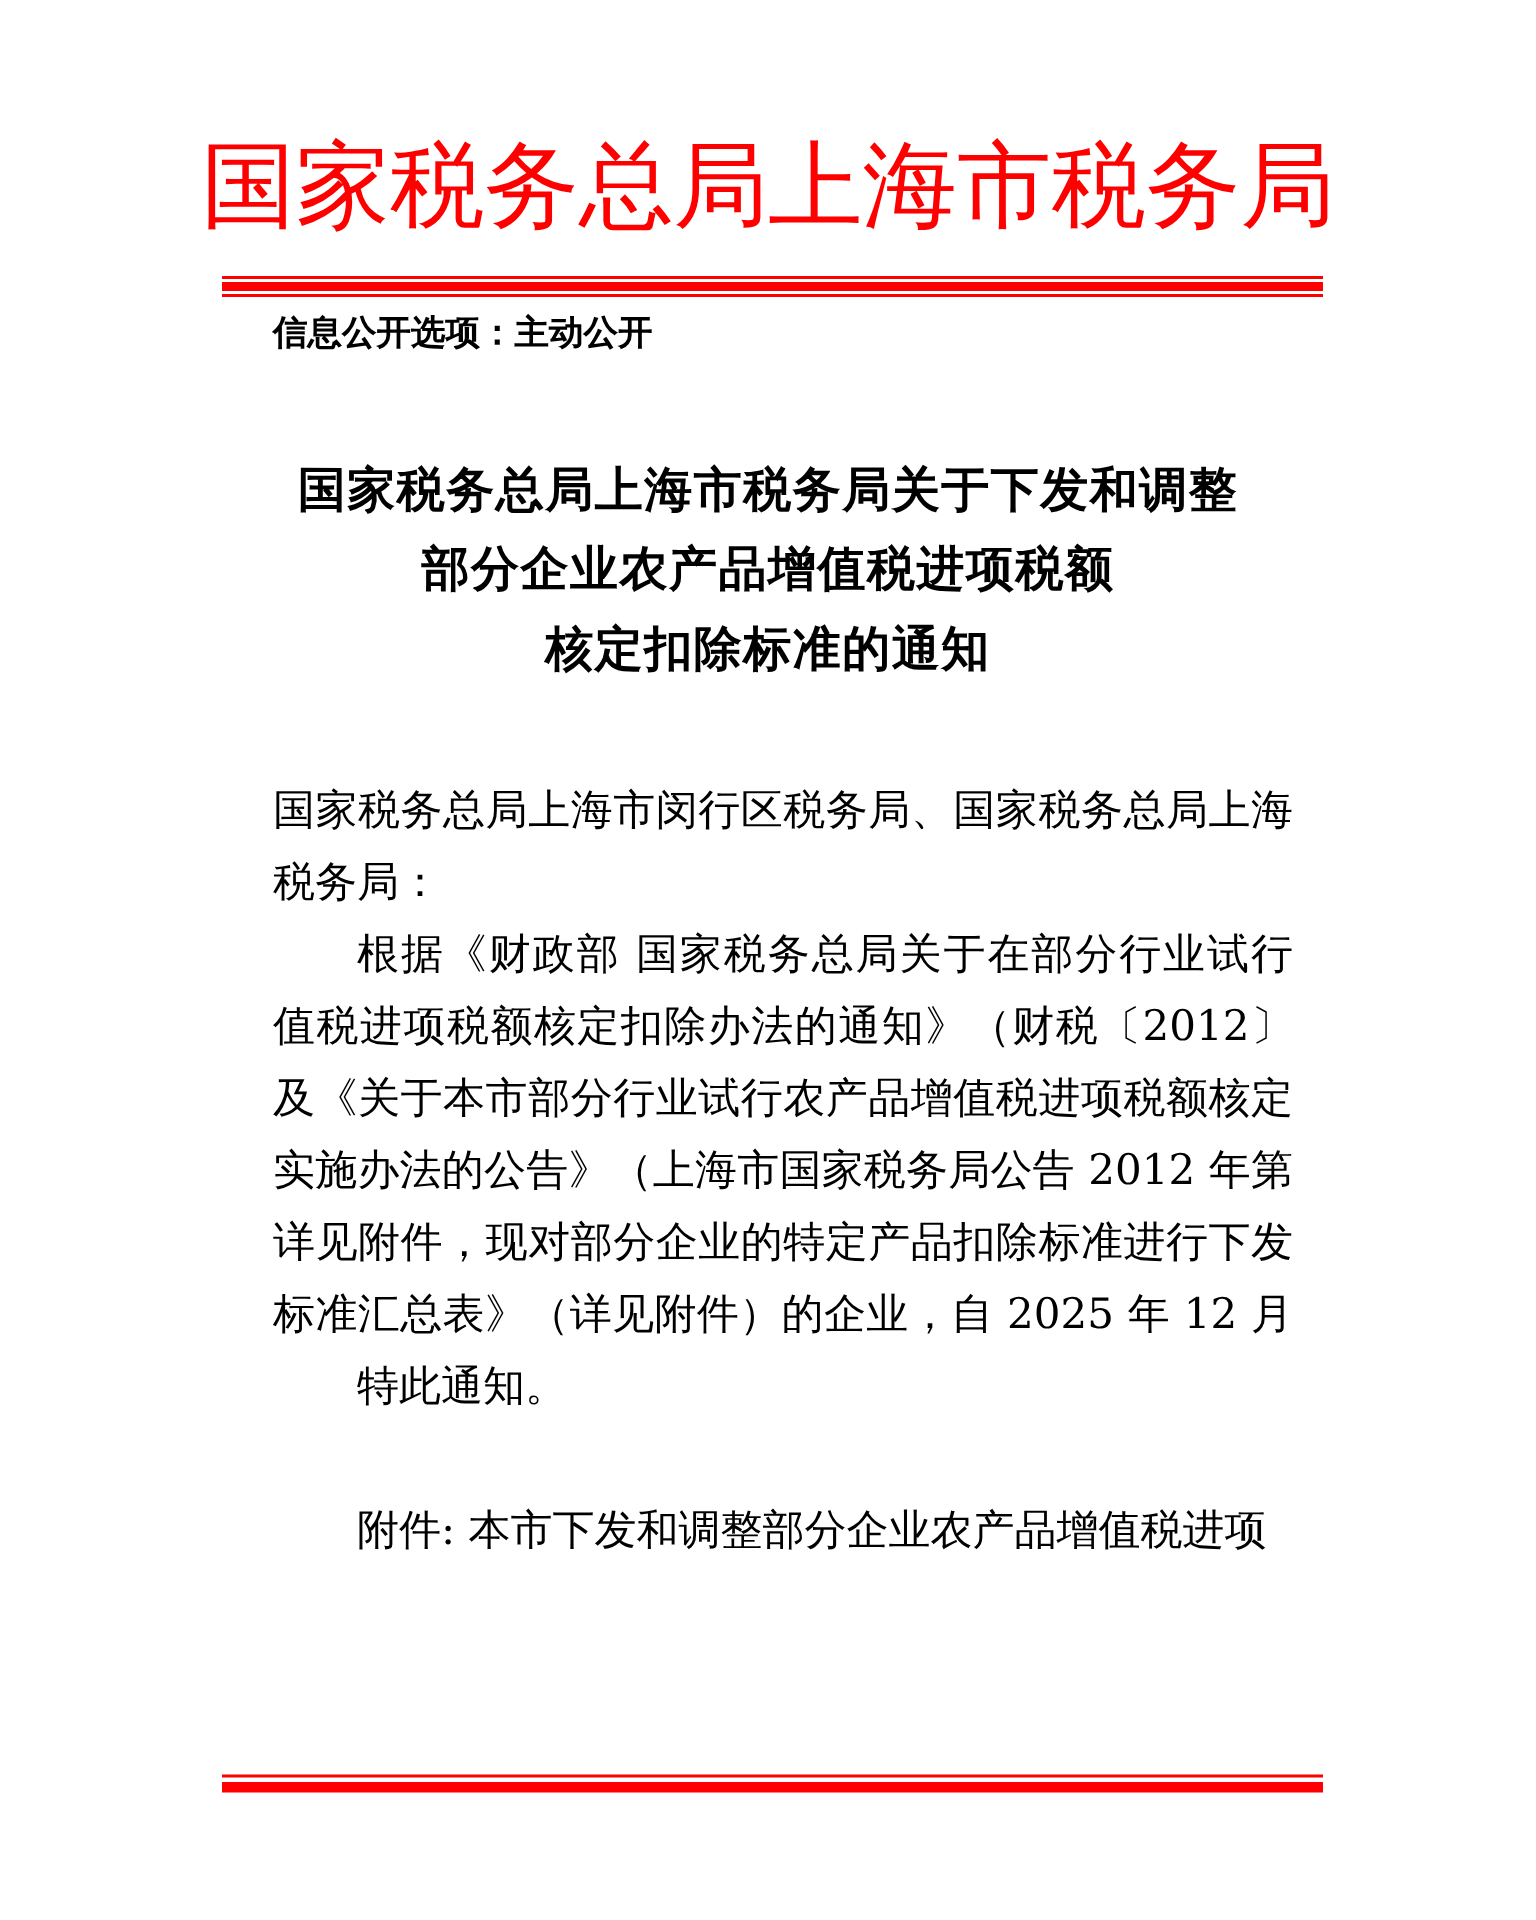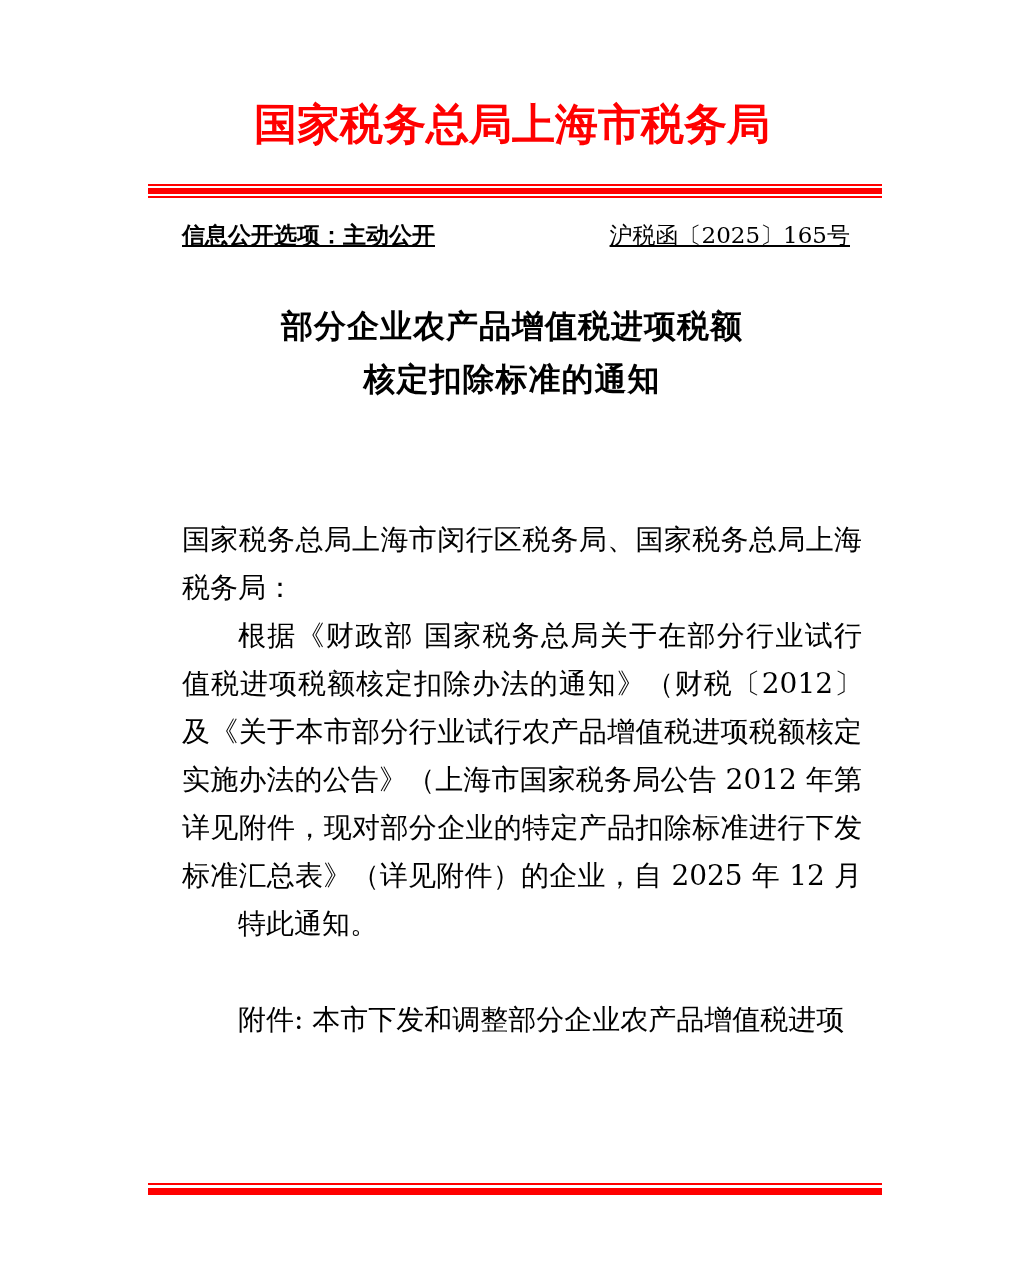--- a/index.html
+++ b/index.html
@@ -17,44 +17,43 @@
     overflow: hidden;
     font-family: "DejaVu Serif", "Liberation Serif", serif;
     color: var(--ink);
   }
 
   
   .agency-title {
     position: absolute;
     top: 84px; left: 0; right: 0;
     text-align: center;
-    font-size: 43px;
+    font-size: 63px;
     line-height: 80px;
-    font-weight: 700;
+    font-weight: 400;
     color: var(--red);
     font-family: "DejaVu Serif", "Liberation Serif", serif;
     white-space: nowrap;
   }
 
   
   .sep { position: absolute; left: 148px; width: 734px; }
   .sep-top { top: 184px; }
   .sep-bottom { top: 1183px; }
   .sep .thin  { height: 2px; background: var(--red); }
   .sep .thick { height: 6px; background: var(--red); margin-top: 2px; margin-bottom: 2px; }
   .sep-bottom .thick2 { height: 7px; background: var(--red); margin-top: 3px; }
 
   
   .meta-row {
     position: absolute;
-    top: 220px; left: 182px; width: 668px;
+    top: 206px; left: 182px; width: 668px;
     display: flex;
     justify-content: space-between;
     align-items: center;
-    text-decoration: underline;
   }
   .disclosure {
     font-family: "DejaVu Sans", "Liberation Sans", sans-serif;
     font-weight: 700;
     font-size: 23px;
     white-space: nowrap;
   }
   .doc-number {
     font-family: "DejaVu Serif", "Liberation Serif", serif;
     font-size: 23px;
@@ -99,25 +98,25 @@
   <div class="agency-title">国家税务总局上海市税务局</div>
 
   <div class="sep sep-top">
     <div class="thin"></div>
     <div class="thick"></div>
     <div class="thin"></div>
   </div>
 
   <div class="meta-row">
     <span class="disclosure">信息公开选项：主动公开</span>
-    <span class="doc-number">沪税函〔2025〕165号</span>
   </div>
 
   <div class="doc-title">
 
+  <div class="title-line">国家税务总局上海市税务局关于下发和调整</div>
       <div class="title-line">部分企业农产品增值税进项税额</div>
       <div class="title-line">核定扣除标准的通知</div>
     </div>
 
   <div class="body-block">
 
   <div class="body-line justify">国家税务总局上海市闵行区税务局、国家税务总局上海市奉贤区</div>
       <div class="body-line plain">税务局：</div>
       <div class="body-line justify-indent">根据《财政部 国家税务总局关于在部分行业试行农产品增</div>
       <div class="body-line justify">值税进项税额核定扣除办法的通知》（财税〔2012〕38 号）以</div>

